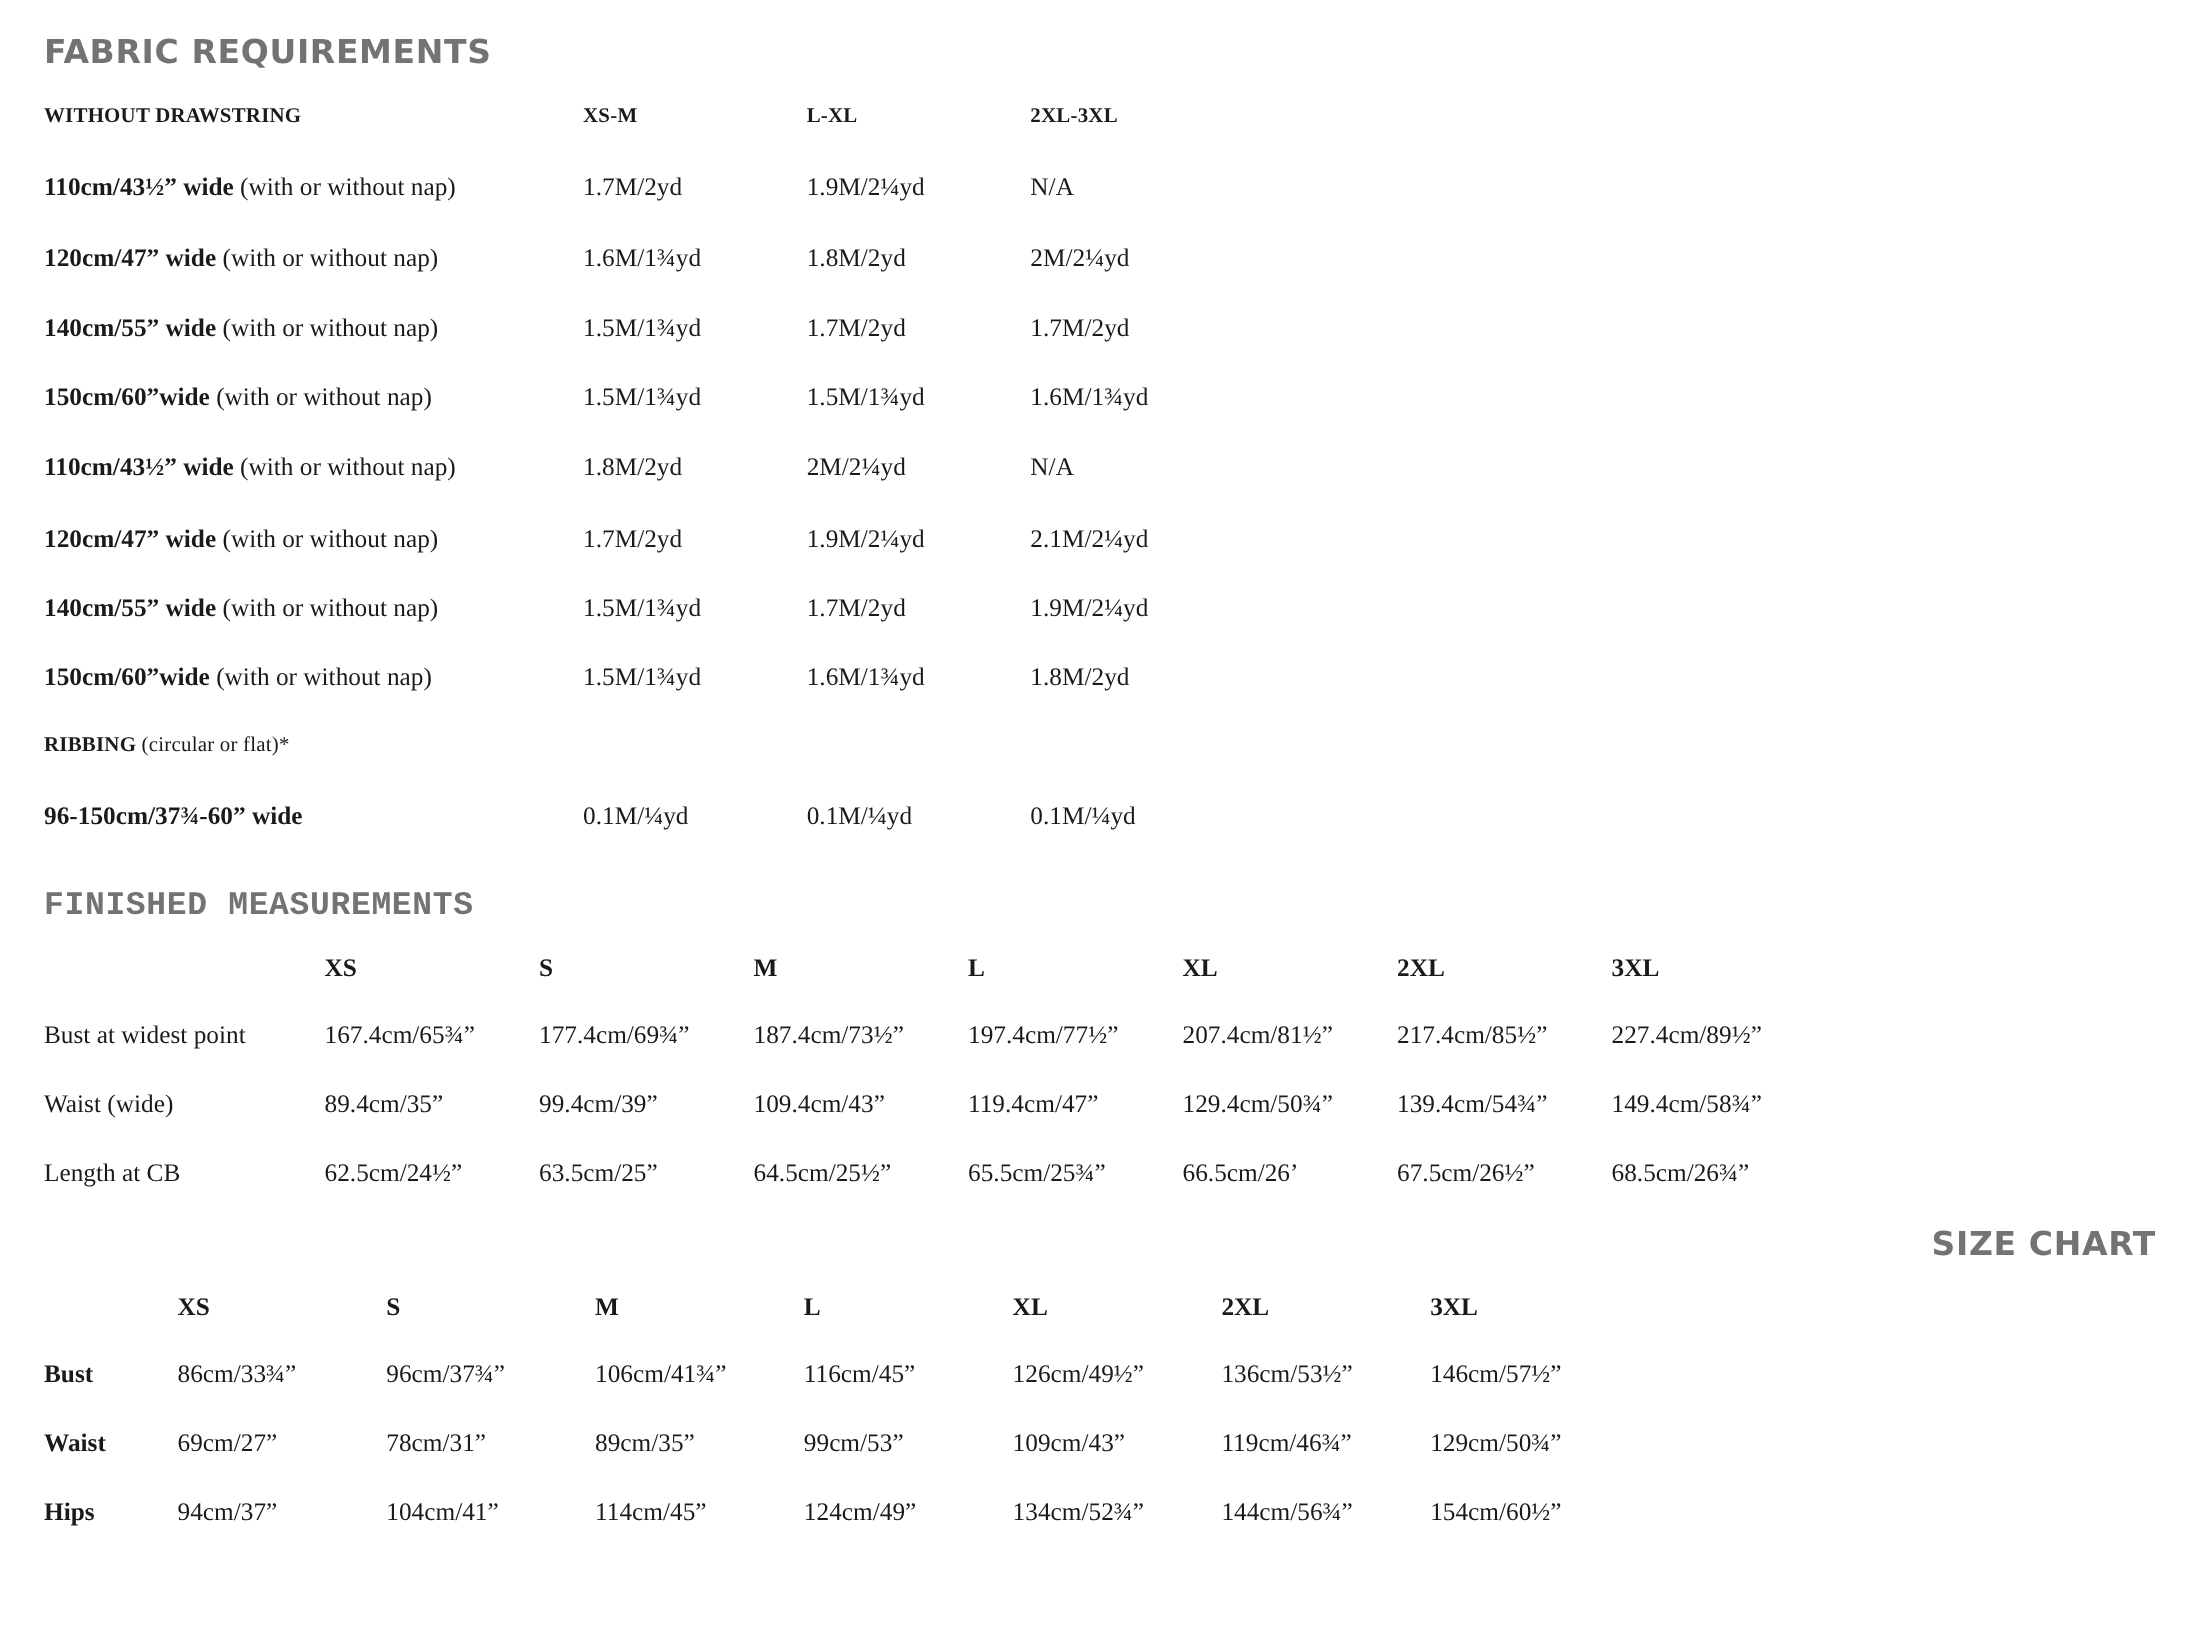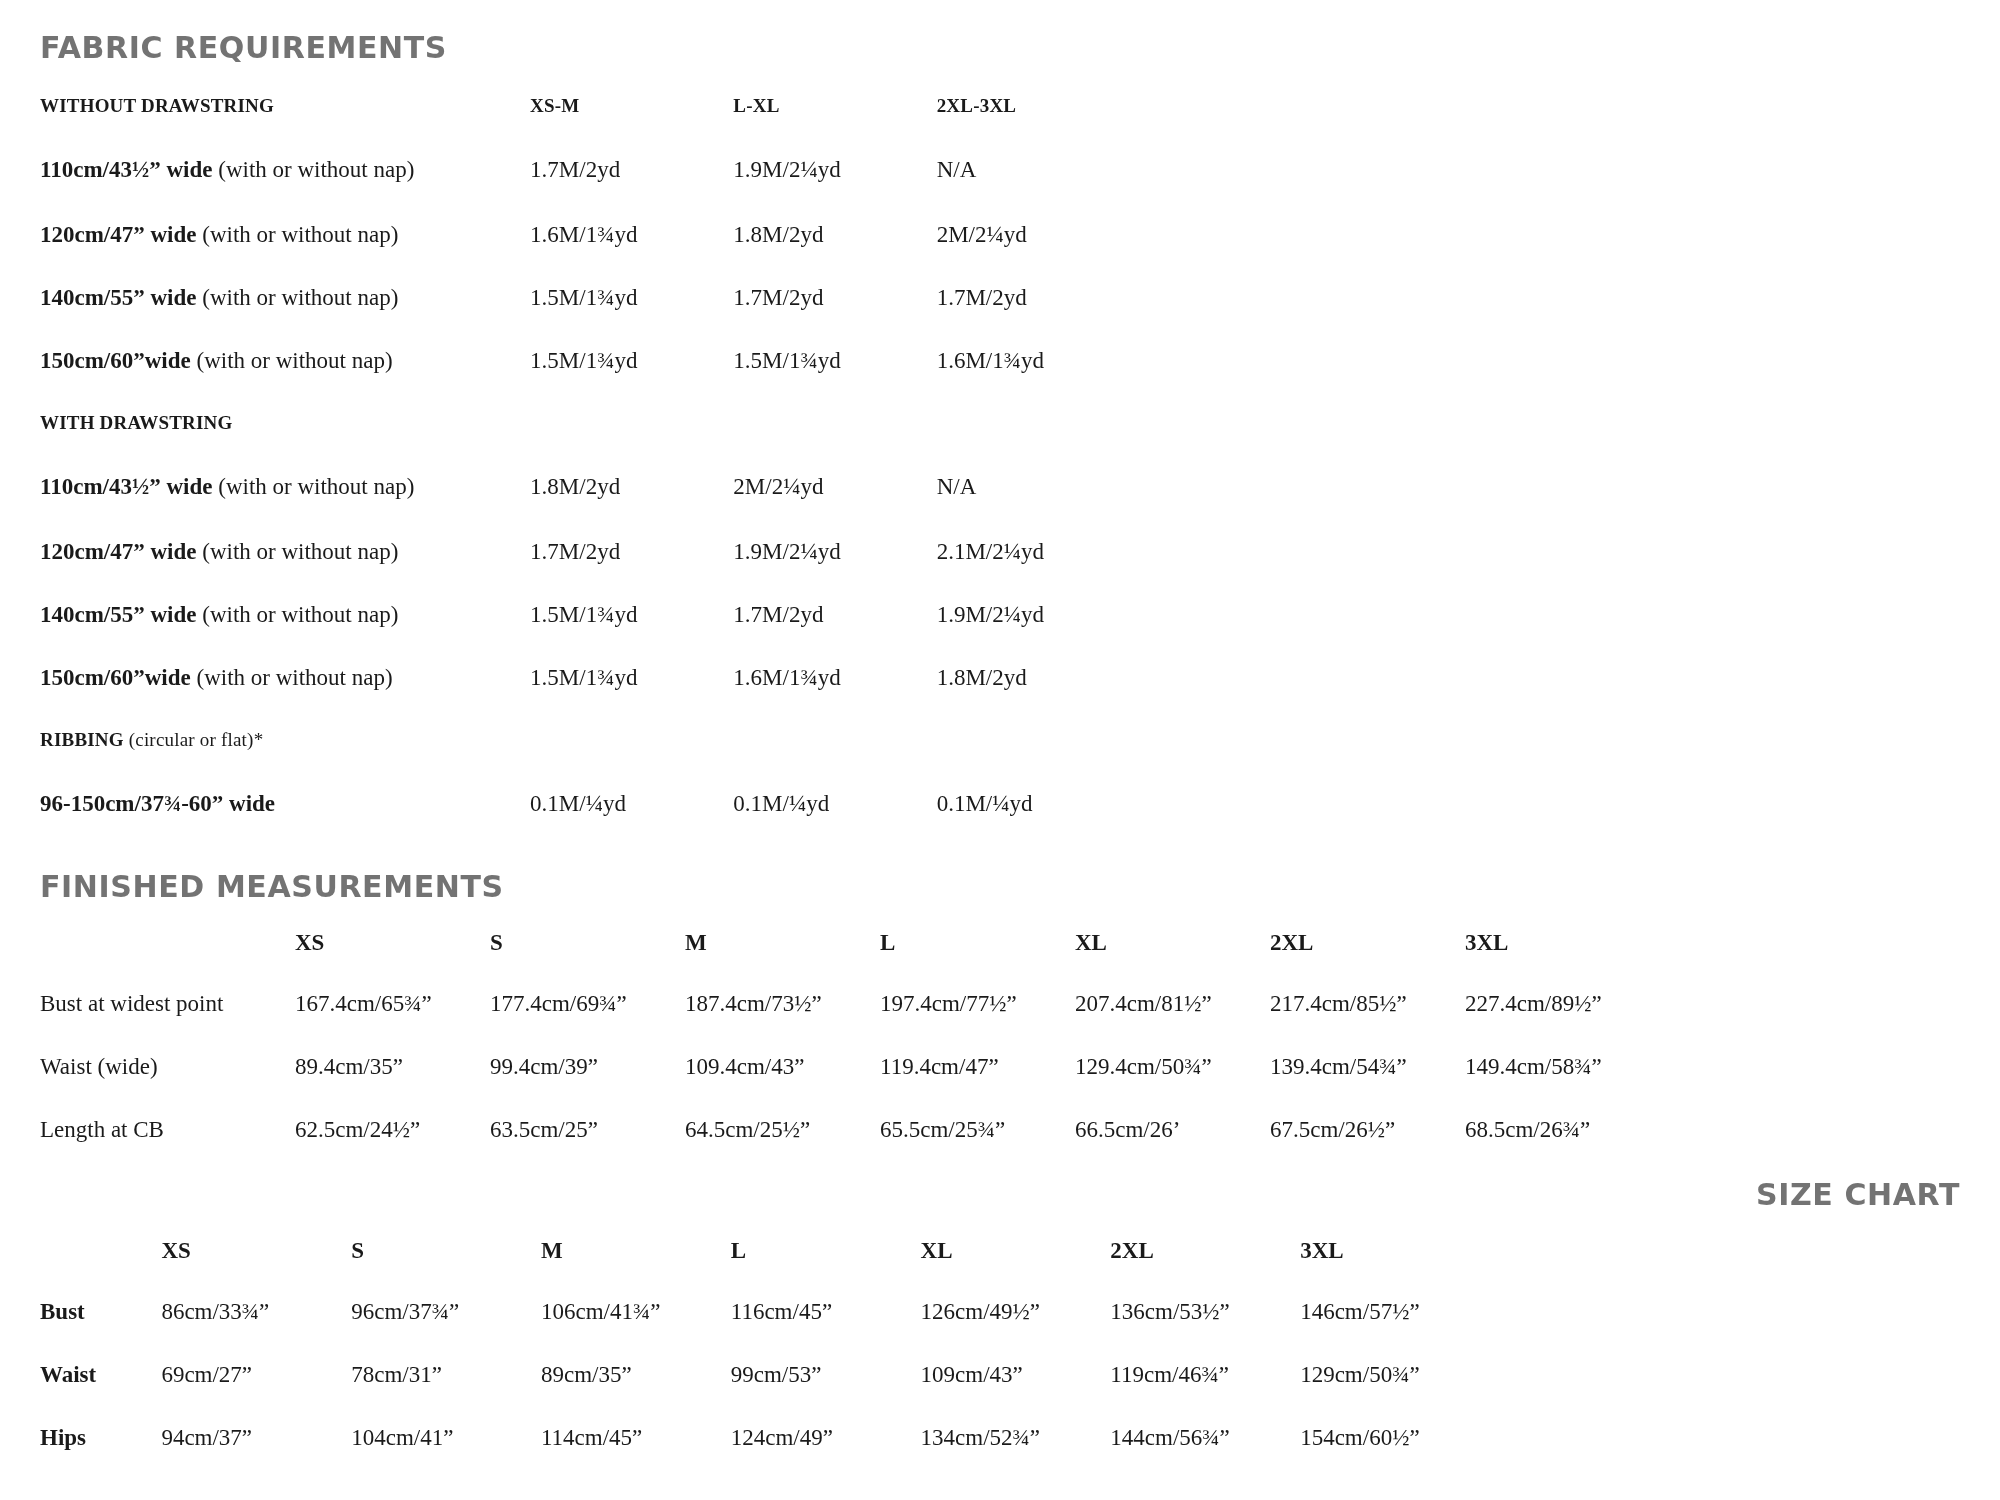--- a/index.html
+++ b/index.html
@@ -24,21 +24,21 @@
 
   
   .section-title {
     font-family: "DejaVu Sans", sans-serif;
     font-weight: bold;
     font-size: 30px;
     letter-spacing: 0.6px;
     color: #737373;
     margin: 0 0 10px 0;
   }
-  #finished-measurements-title { margin-top: 32px; }
+  #finished-measurements-title { margin-top: 32px; font-family: Liberation Mono, monospace; }
   #size-chart-title { margin-top: 16px; text-align: right; }
 
   
   table {
     border-collapse: collapse;
     table-layout: fixed;
   }
   td, th {
     text-align: left;
     vertical-align: baseline;
@@ -133,26 +133,20 @@
       <tr>
         <td class="col-label wide-label">
           <b>150cm/60”wide</b>
           <span>(with or without nap)</span>
         </td>
         <td class="col-val">1.5M/1¾yd</td>
         <td class="col-val">1.5M/1¾yd</td>
         <td class="col-val">1.6M/1¾yd</td>
       </tr>
 
-      <tr class="subhead">
-        <td class="col-label">WITH DRAWSTRING</td>
-        <td class="col-val"></td>
-        <td class="col-val"></td>
-        <td class="col-val"></td>
-      </tr>
 
       <tr class="row-first-sub">
         <td class="col-label wide-label">
           <b>110cm/43½” wide</b>
           <span>(with or without nap)</span>
         </td>
         <td class="col-val">1.8M/2yd</td>
         <td class="col-val">2M/2¼yd</td>
         <td class="col-val">N/A</td>
       </tr>

